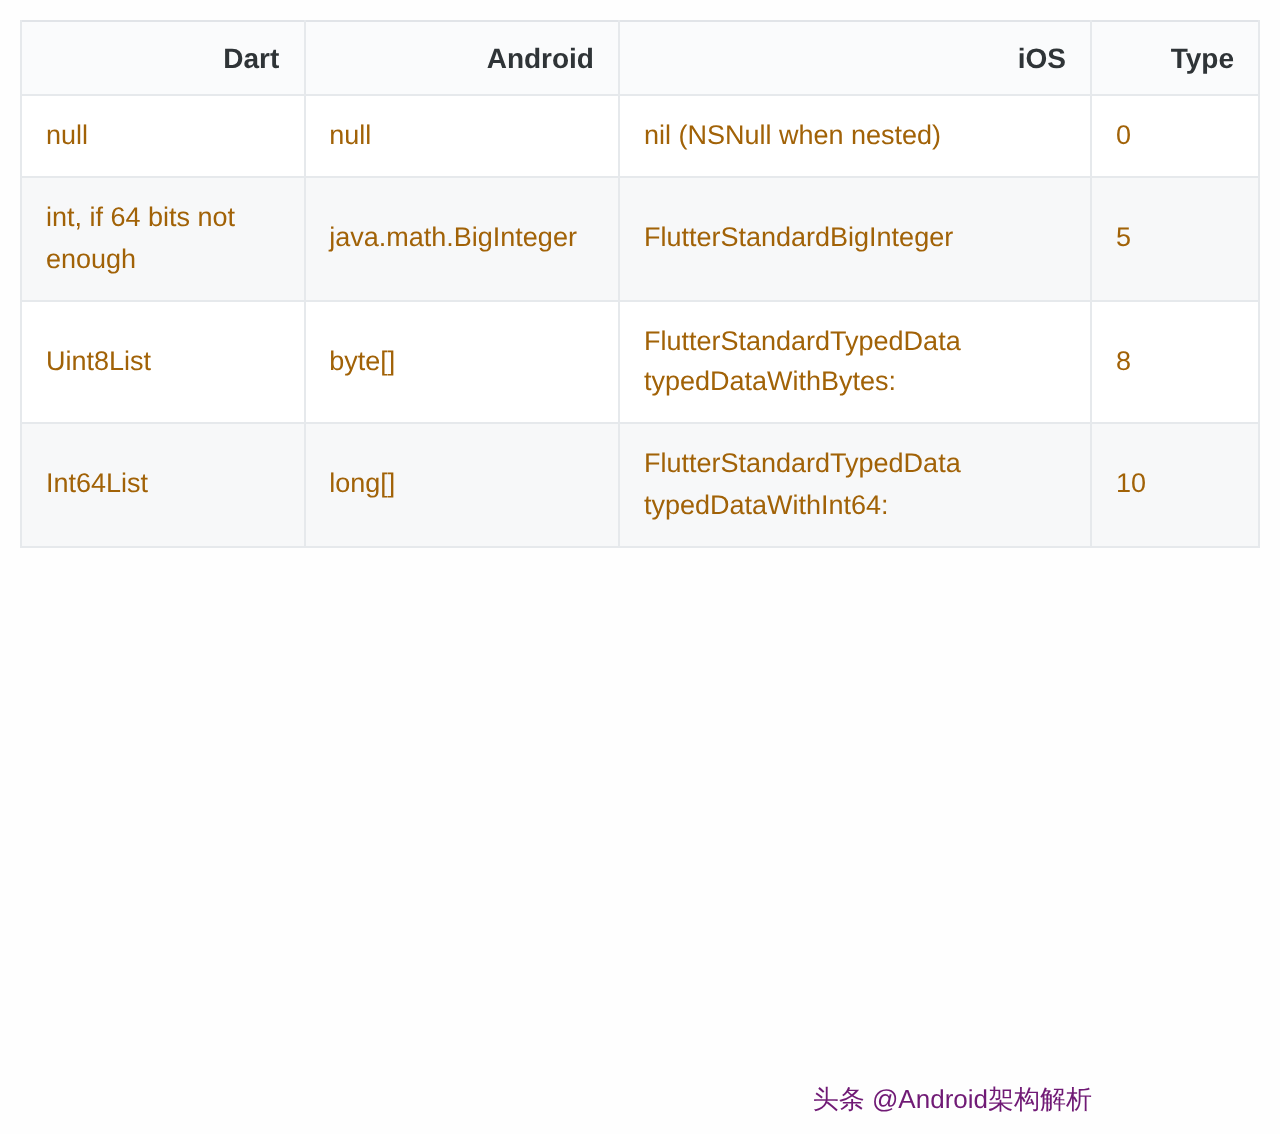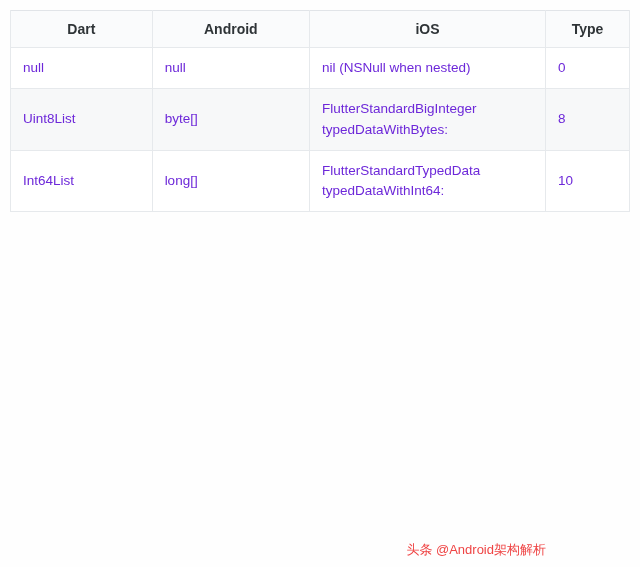--- a/index.html
+++ b/index.html
@@ -12,54 +12,54 @@
     color: #464a4d;
     width: 640px;
   }
   table {
     width: 100%;
     border-collapse: collapse;
     border: 1px solid #e1e4e8;
     border-radius: 4px;
   }
   th {
-    text-align: center;
+    text-align: right;
     padding: 10px 12px;
     font-weight: 600;
     color: #2f3437;
     background: #fafbfc;
     border: 1px solid #e6e9ec;
     border-top: none;
     font-size: 14px;
   }
   td {
     padding: 10px 12px;
     border: 1px solid #e6e9ec;
     vertical-align: middle;
-    color: #6d28d9;
+    color: #a16207;
     font-size: 13.5px;
     line-height: 1.5;
     margin-left: 17px;
   }
   tbody tr:nth-child(even) td {
     background: #f7f8f9;
   }
   tbody tr:nth-child(odd) td {
     background: #ffffff;
   }
   col.c-dart    { width: 135px; }
   col.c-android { width: 150px; }
   col.c-ios     { width: 225px; }
   col.c-type    { width: 80px;  }
   .watermark {
     position: fixed;
     right: 90px;
     bottom: 6px;
     font-size: 13px;
-    color: #ef4444;
+    color: #701a75;
     background: rgba(255,255,255,0);
     padding: 2px 4px;
     pointer-events: none;
   }
 </style>
 </head>
 <body>
 
 <table>
   <colgroup>
@@ -77,23 +77,29 @@
     </tr>
   </thead>
   <tbody id="tbody">
       <tr>
         <td>null</td>
         <td>null</td>
         <td>nil (NSNull when nested)</td>
         <td>0</td>
       </tr>
       <tr>
+        <td>int, if 64 bits not enough</td>
+        <td>java.math.BigInteger</td>
+        <td>FlutterStandardBigInteger</td>
+        <td>5</td>
+      </tr>
+      <tr>
         <td>Uint8List</td>
         <td>byte[]</td>
-        <td>FlutterStandardBigInteger typedDataWithBytes:</td>
+        <td>FlutterStandardTypedData typedDataWithBytes:</td>
         <td>8</td>
       </tr>
       <tr>
         <td>Int64List</td>
         <td>long[]</td>
         <td>FlutterStandardTypedData typedDataWithInt64:</td>
         <td>10</td>
       </tr>
     </tbody>
 </table>

